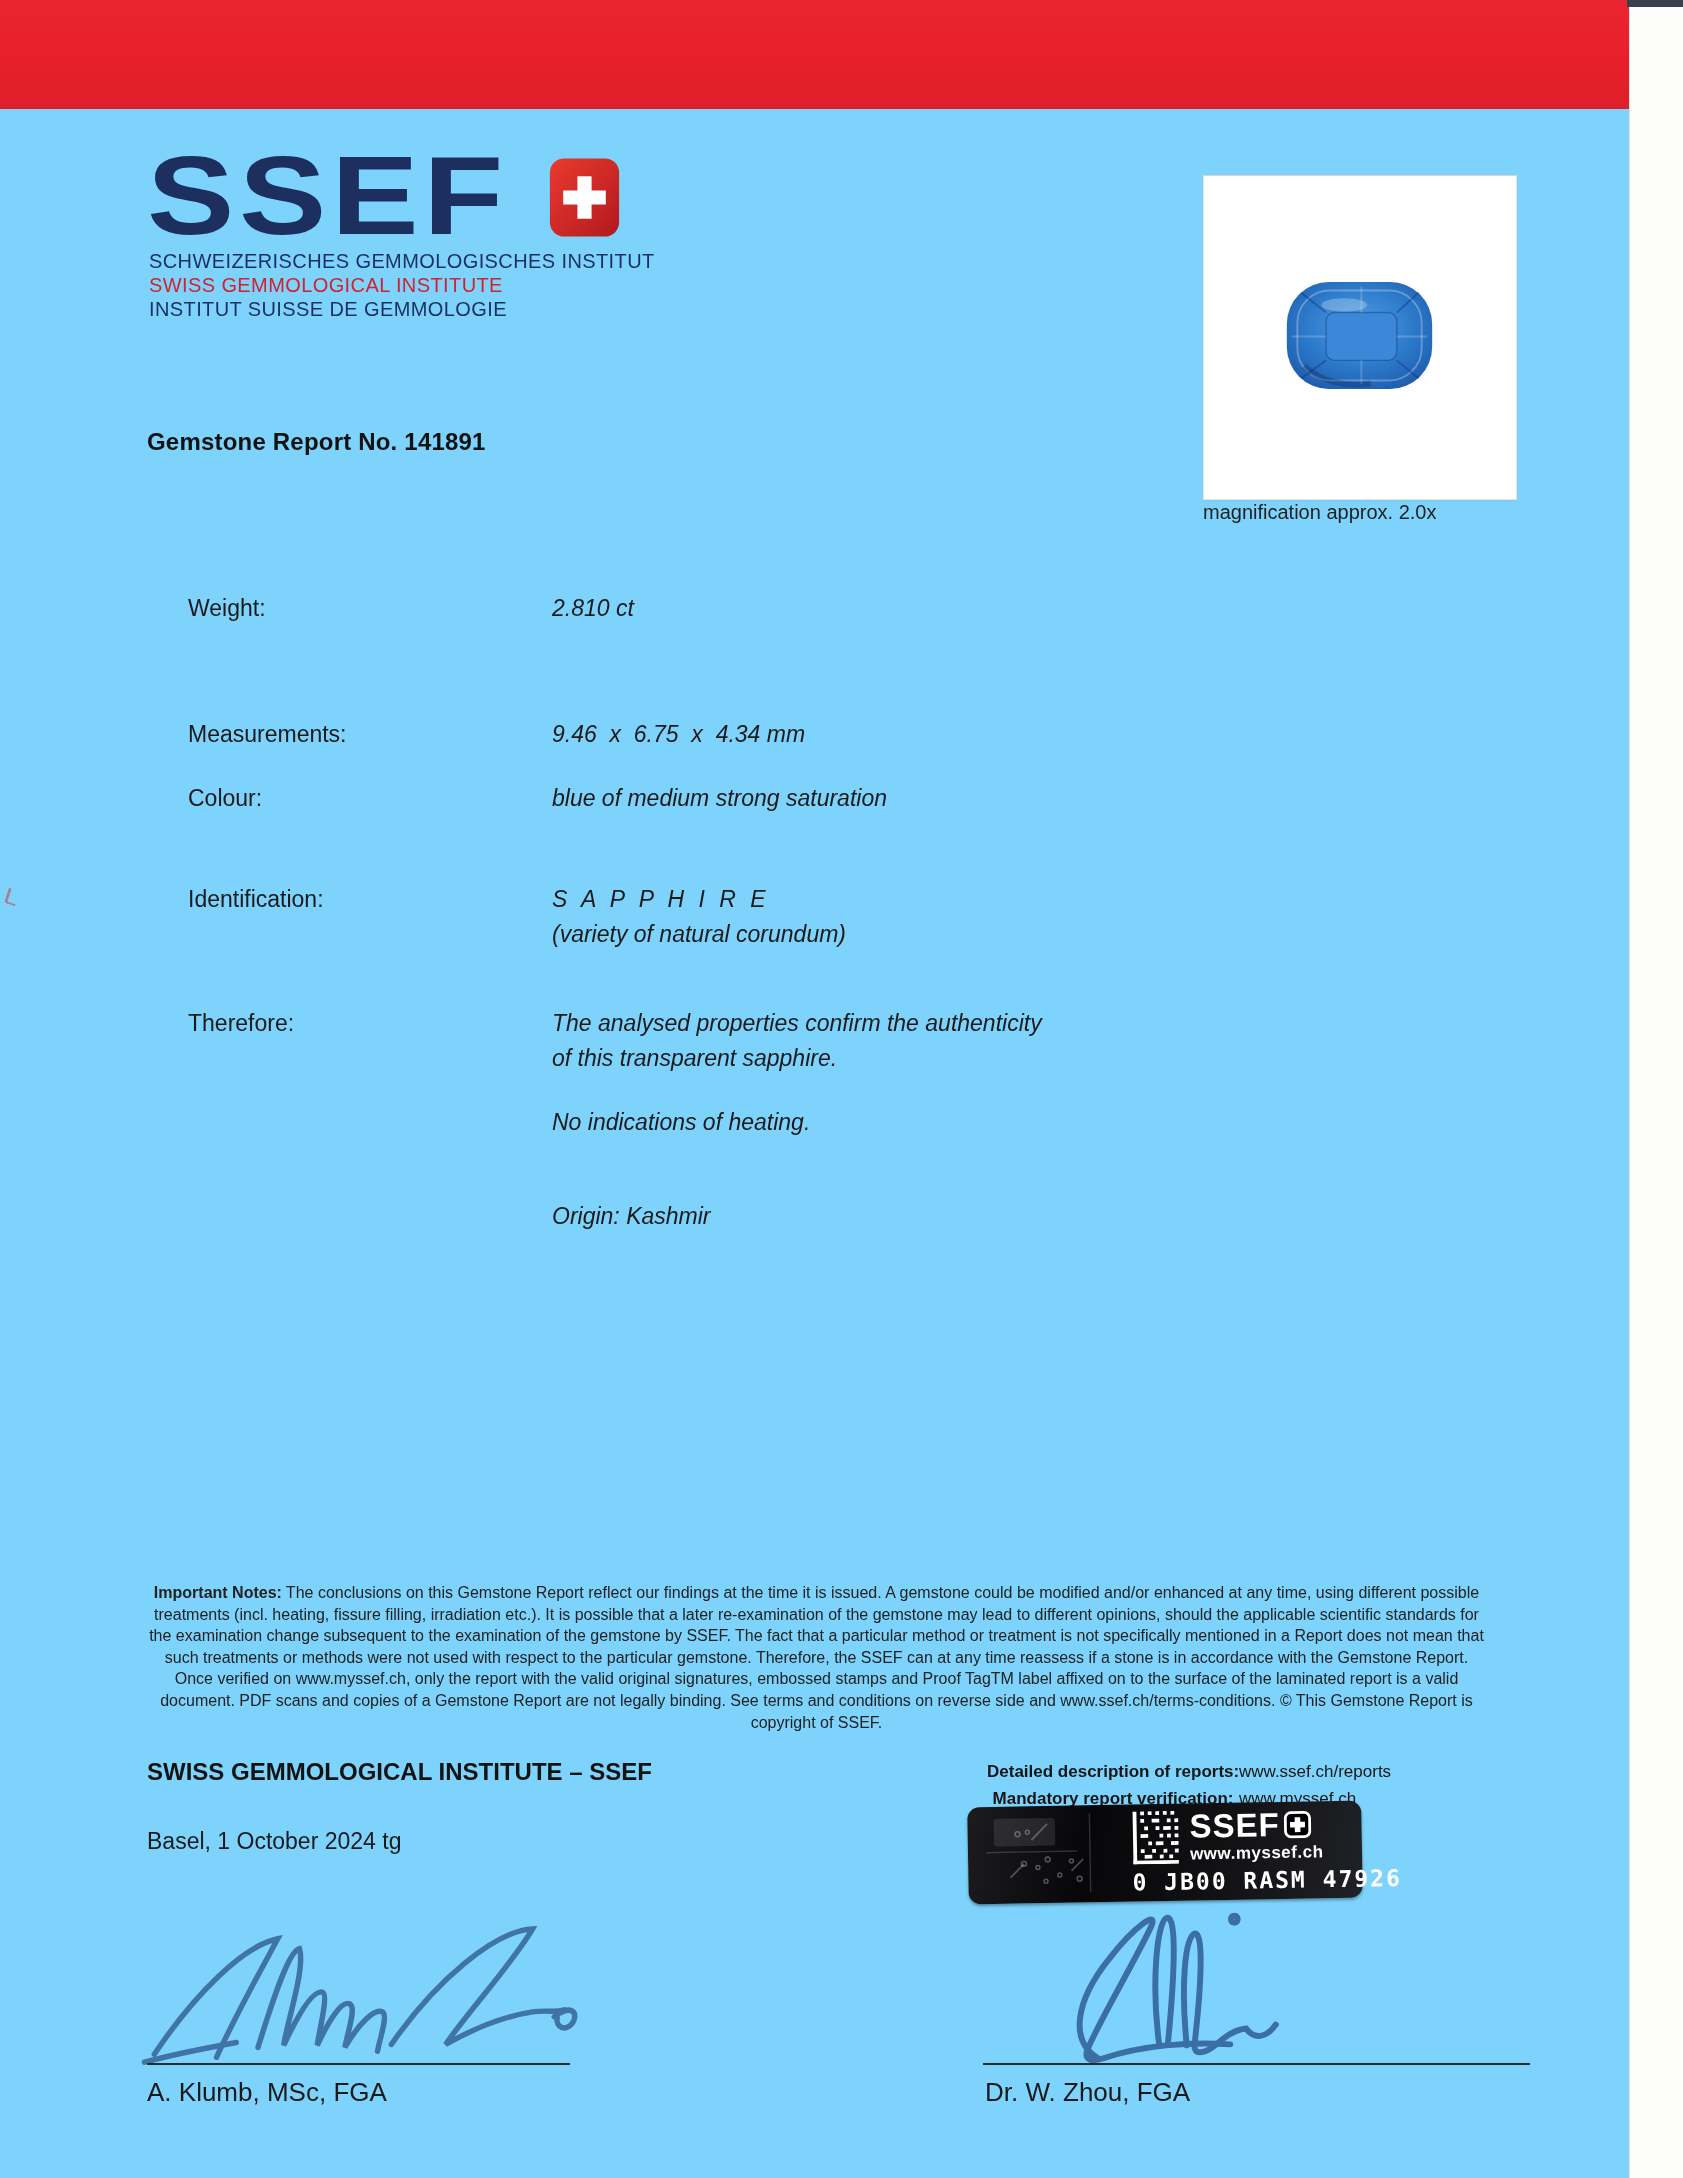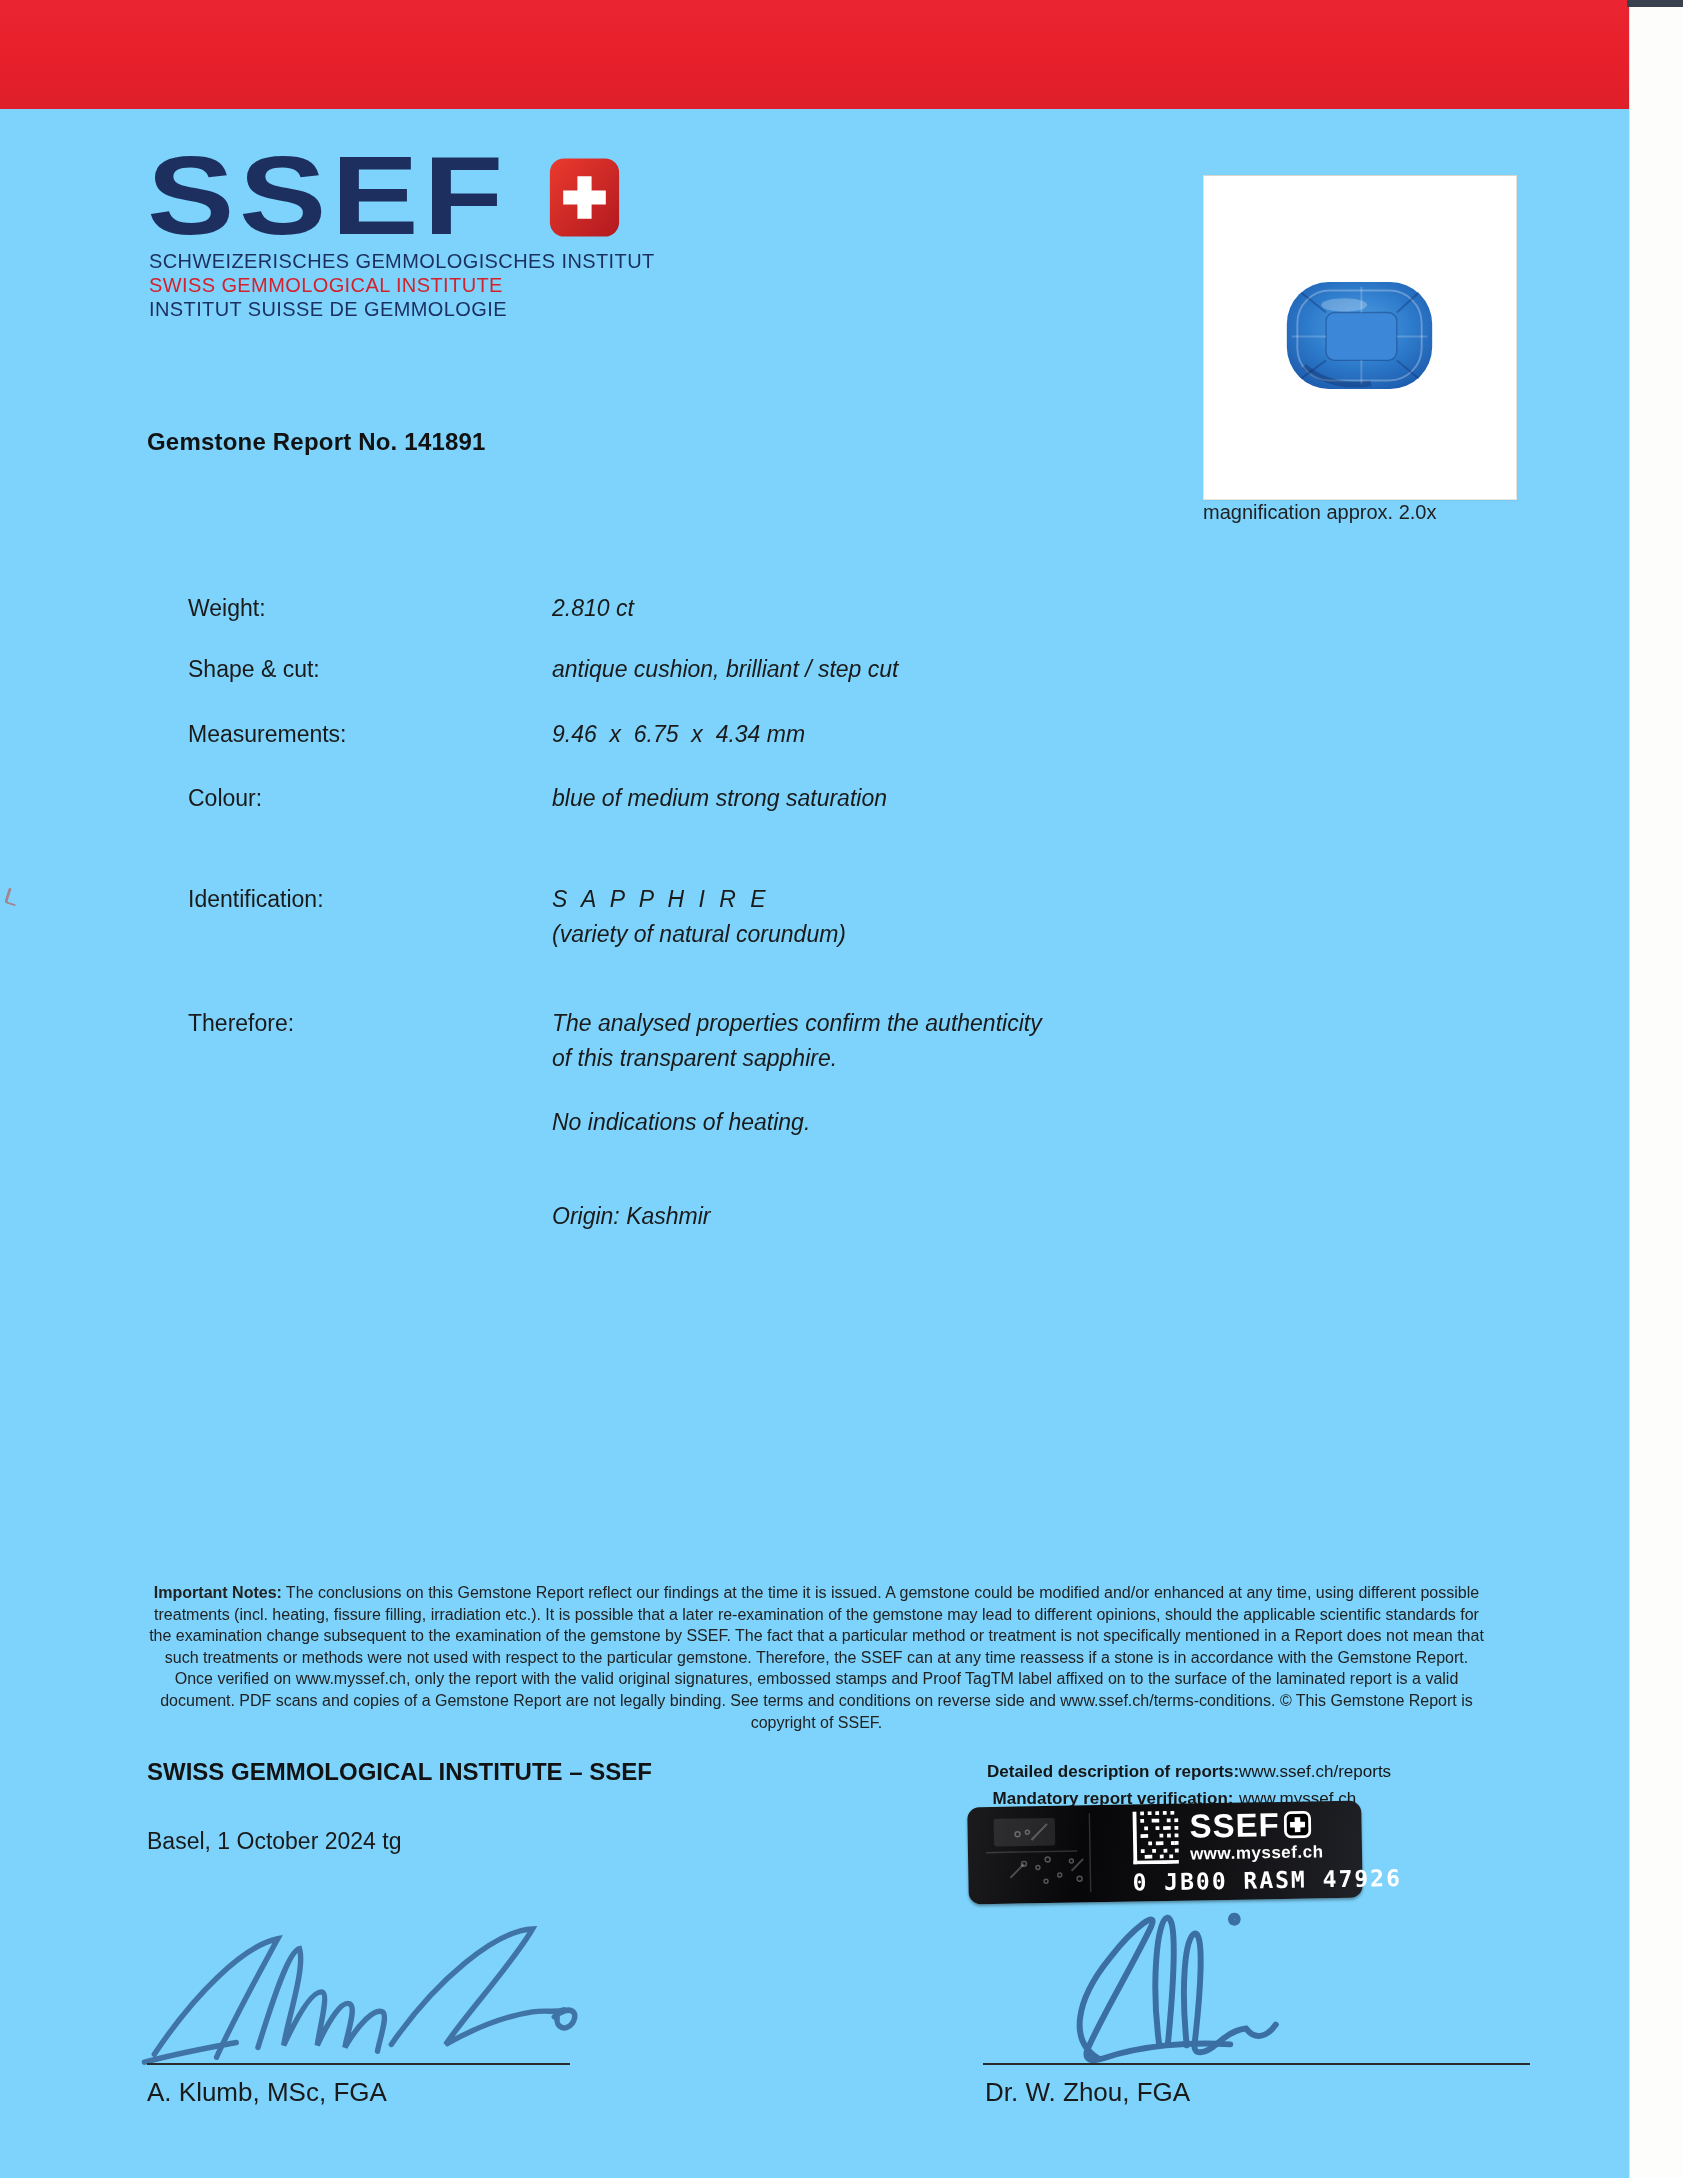--- a/index.html
+++ b/index.html
@@ -149,23 +149,20 @@
       <path d="M45,36 L19,15 M119,36 L142,15 M45,86 L19,105 M119,86 L142,105" stroke="rgba(12,40,100,.35)" stroke-width="2" fill="none"></path>
       <path d="M82,36 L82,9 M82,86 L82,111 M45,61 L9,61 M119,61 L151,61" stroke="rgba(255,255,255,.20)" stroke-width="2"></path>
       <path d="M22,92 C42,110 70,114 92,110" stroke="rgba(10,30,80,.30)" stroke-width="6" fill="none"></path>
       <ellipse cx="64" cy="28" rx="24" ry="7" fill="rgba(255,255,255,.25)"></ellipse>
     </svg>
   </figure>
   <div class="gem-caption">magnification approx. 2.0x</div>
 
   <div class="spec-row" style="top:595px">
     <span class="lab">Weight:</span><span class="val">2.810 ct</span>
-  </div>
-  <div class="spec-row" style="top:656px">
-    <span class="lab">Shape &amp; cut:</span><span class="val">antique cushion, brilliant / step cut</span>
   </div>
   <div class="spec-row" style="top:721px">
     <span class="lab">Measurements:</span><span class="val">9.46  x  6.75  x  4.34 mm</span>
   </div>
   <div class="spec-row" style="top:785px">
     <span class="lab">Colour:</span><span class="val">blue of medium strong saturation</span>
   </div>
 
   <div class="spec-row" style="top:886px">
     <span class="lab">Identification:</span><span class="val ident-value">S A P P H I R E</span>

